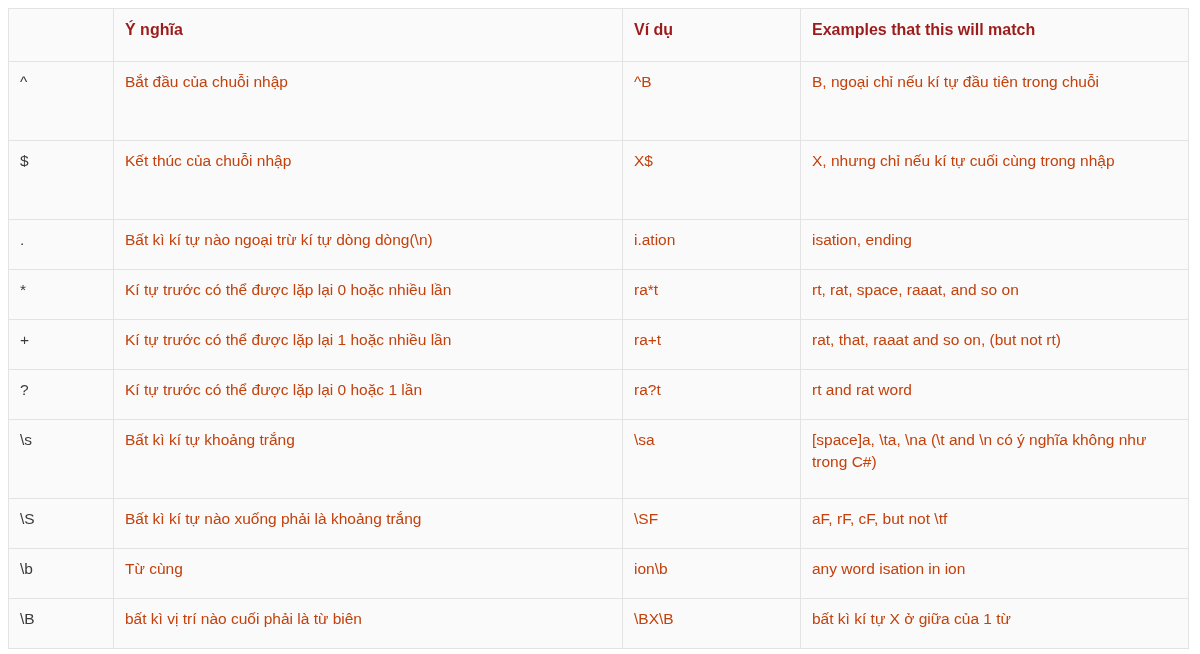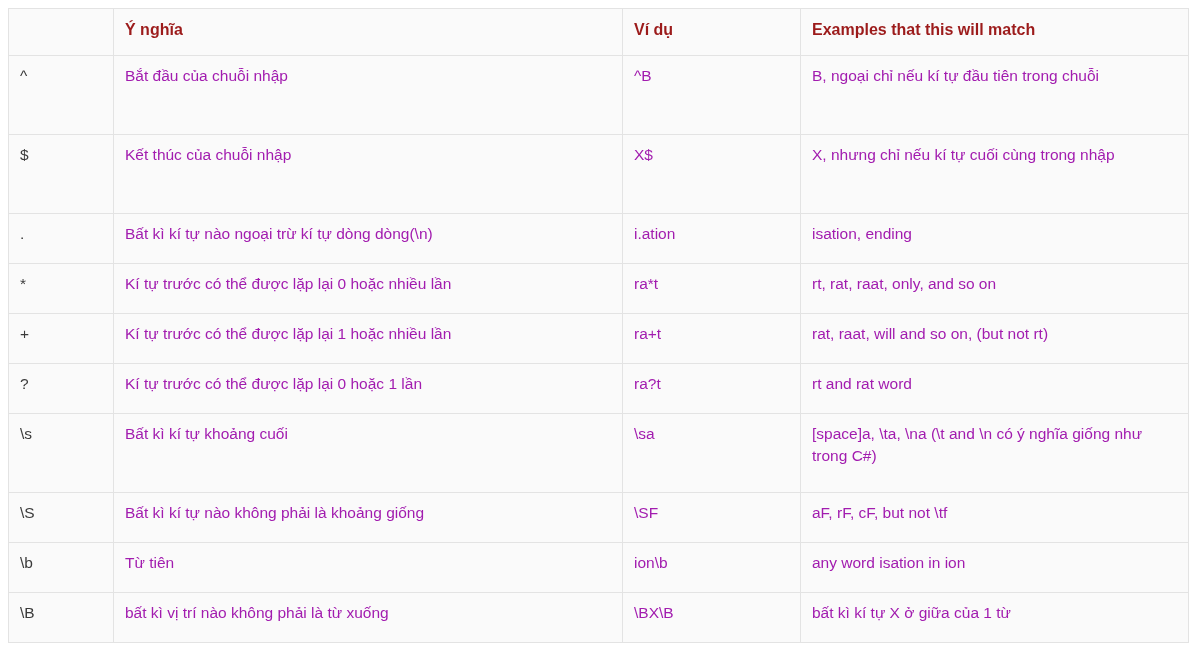--- a/index.html
+++ b/index.html
@@ -31,31 +31,31 @@
   table.regex-table col.c-match   { width: 388px; }
 
   table.regex-table th,
   table.regex-table td {
     border: 1px solid #e3e3e3;
     background: #fafafa;
     vertical-align: top;
     padding: 9px 12px 9px 11px;
     font-size: 15.5px;
     line-height: 1.42;
-    color: #a21caf;
+    color: #c2410c;
     text-align: left;
     font-weight: normal;
     word-wrap: break-word;
   }
   table.regex-table thead th {
     color: #9c1b1b;
     font-weight: bold;
     font-size: 16px;
     padding-top: 10px;
-    padding-bottom: 10px;
+    padding-bottom: 16px;
     height: 26px;
   }
   table.regex-table tbody td.sym {
     color: #3a3a3a;
     white-space: nowrap;
   }
   
   tbody tr.r-tall  td { height: 60px; }
   tbody tr.r-short td { height: 31px; }
 </style>
@@ -94,53 +94,53 @@
         <tr class="r-short">
           <td class="sym">.</td>
           <td>Bất kì kí tự nào ngoại trừ kí tự dòng dòng(\n)</td>
           <td>i.ation</td>
           <td>isation, ending</td>
         </tr>
         <tr class="r-short">
           <td class="sym">*</td>
           <td>Kí tự trước có thể được lặp lại 0 hoặc nhiều lần</td>
           <td>ra*t</td>
-          <td>rt, rat, raat, only, and so on</td>
+          <td>rt, rat, space, raaat, and so on</td>
         </tr>
         <tr class="r-short">
           <td class="sym">+</td>
           <td>Kí tự trước có thể được lặp lại 1 hoặc nhiều lần</td>
           <td>ra+t</td>
-          <td>rat, raat, will and so on, (but not rt)</td>
+          <td>rat, that, raaat and so on, (but not rt)</td>
         </tr>
         <tr class="r-short">
           <td class="sym">?</td>
           <td>Kí tự trước có thể được lặp lại 0 hoặc 1 lần</td>
           <td>ra?t</td>
           <td>rt and rat word</td>
         </tr>
         <tr class="r-tall">
           <td class="sym">\s</td>
-          <td>Bất kì kí tự khoảng cuối</td>
+          <td>Bất kì kí tự khoảng trắng</td>
           <td>\sa</td>
-          <td>[space]a, \ta, \na (\t and \n có ý nghĩa giống như trong C#)</td>
+          <td>[space]a, \ta, \na (\t and \n có ý nghĩa không như trong C#)</td>
         </tr>
         <tr class="r-short">
           <td class="sym">\S</td>
-          <td>Bất kì kí tự nào không phải là khoảng giống</td>
+          <td>Bất kì kí tự nào xuống phải là khoảng trắng</td>
           <td>\SF</td>
           <td>aF, rF, cF, but not \tf</td>
         </tr>
         <tr class="r-short">
           <td class="sym">\b</td>
-          <td>Từ tiên</td>
+          <td>Từ cùng</td>
           <td>ion\b</td>
           <td>any word isation in ion</td>
         </tr>
         <tr class="r-short">
           <td class="sym">\B</td>
-          <td>bất kì vị trí nào không phải là từ xuống</td>
+          <td>bất kì vị trí nào cuối phải là từ biên</td>
           <td>\BX\B</td>
           <td>bất kì kí tự X ở giữa của 1 từ</td>
         </tr>
       </tbody>
   </table>
 </div>
 
 </body></html>

